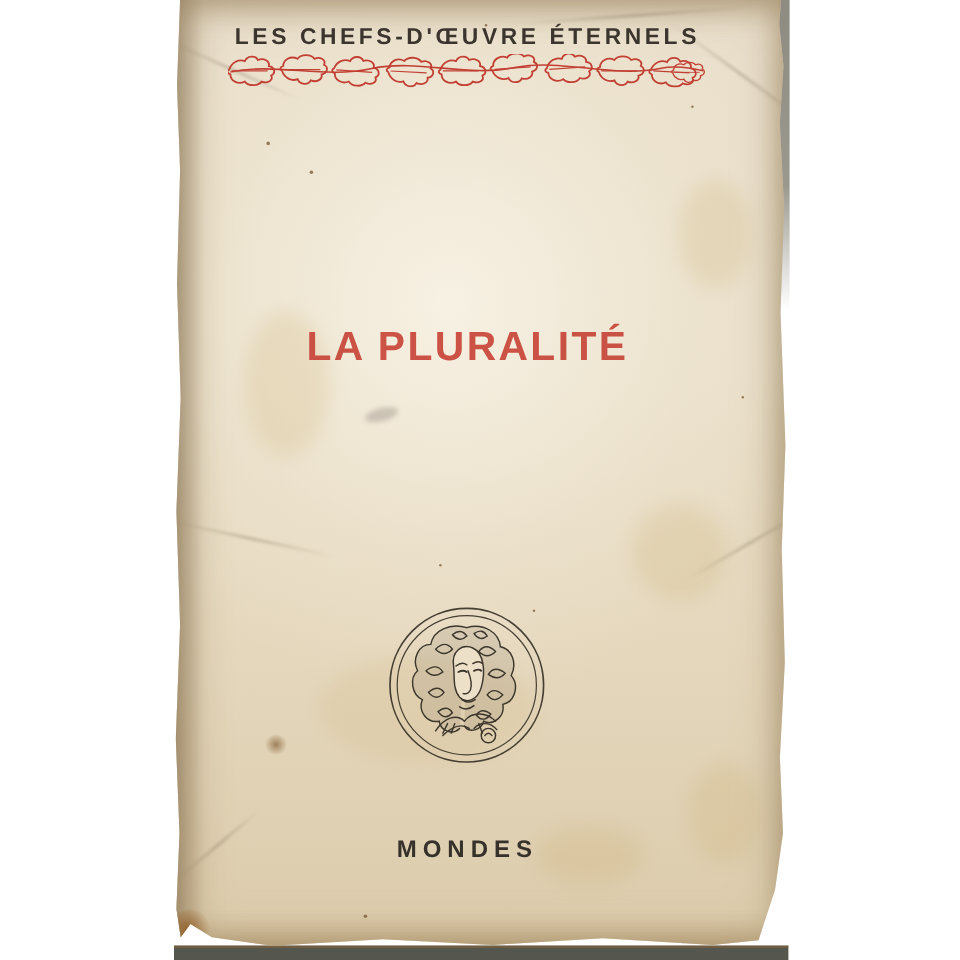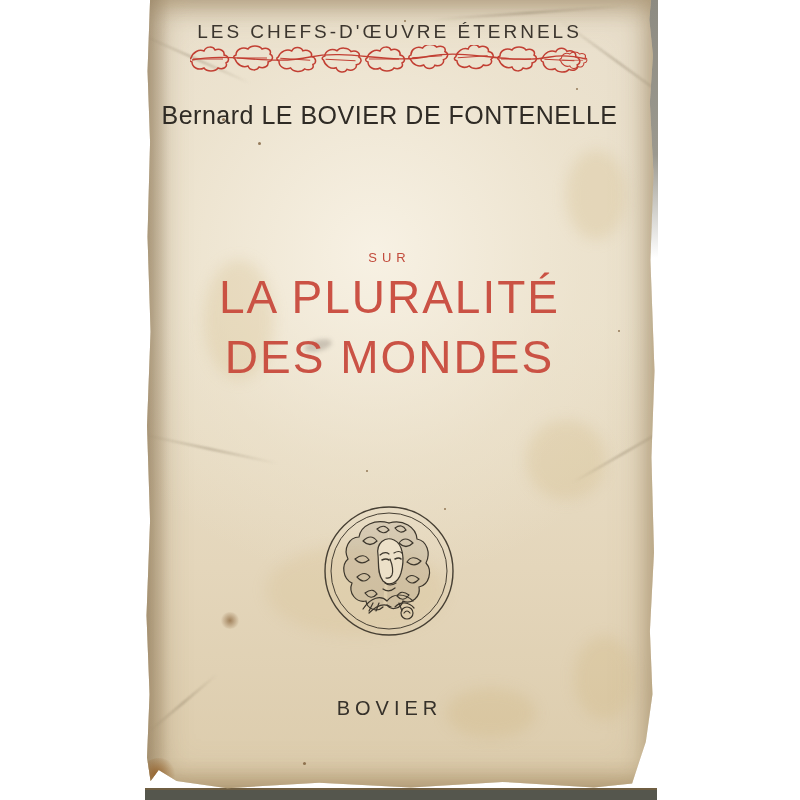--- a/index.html
+++ b/index.html
@@ -14,26 +14,26 @@
       radial-gradient(90% 60% at 45% 32%, rgba(248,242,229,.95) 0%, rgba(240,231,211,.45) 45%, rgba(231,220,197,0) 70%),
       linear-gradient(180deg,#e9dfcc 0%,#e9dfc9 40%,#e4d6bb 72%,#ddcdae 96%,#d6c3a0 100%);
     clip-path: polygon(0.8% 0%,99.2% 0%,98.9% 2.5%,99.6% 7%,99.0% 13%,99.7% 22%,99.1% 33%,99.9% 47%,99.3% 58%,99.8% 70%,99.0% 80%,99.5% 88%,98.2% 94%,95.5% 99.3%,88% 99.8%,70% 99.1%,52% 99.8%,34% 99.2%,16% 99.9%,6% 99.0%,2.5% 97.6%,0.9% 99%,0.2% 96%,0.7% 88%,0.1% 78%,0.8% 66%,0.2% 54%,0.9% 42%,0.3% 30%,0.8% 18%,0.3% 9%);
     box-shadow:
       inset 0 0 46px rgba(160,135,95,.30),
       inset 16px 0 24px rgba(150,125,90,.38),
       inset -13px 0 20px rgba(148,126,94,.32),
       inset 0 -12px 18px rgba(160,135,95,.28),
       inset 0 14px 18px rgba(160,138,100,.22);
   }
-  .txt{position:absolute;left:0;width:100%;text-align:center;transform:translateX(-11px);white-space:nowrap;}
+  .txt{position:absolute;left:0;width:100%;text-align:center;transform:translateX(-11px);white-space:nowrap;font-weight:bold;}
   .series-title{top:21px;font-size:19px;letter-spacing:3px;color:#3b352e;}
   .author-line{top:101px;font-size:25px;letter-spacing:.5px;color:#2f2b25;}
   .pretitle{top:221px;font-size:20px;letter-spacing:8px;color:#c24b3c;}
   .connector{top:250px;font-size:13px;letter-spacing:5px;color:#c24b3c;}
-  .title-line{font-size:46px;letter-spacing:2px;color:#c8473a;opacity:.93;}
+  .title-line{font-size:34px;letter-spacing:2px;color:#c8473a;opacity:.93;}
   .tl1{top:270px;} .tl2{top:330px;} .tl3{top:390px;}
   .publisher{top:663px;font-size:20px;letter-spacing:8px;color:#36312a;}
   .city{top:697px;font-size:20px;letter-spacing:5px;color:#36312a;}
   .ornament{position:absolute;left:44px;top:45px;width:398px;height:28px;}
   .medallion{position:absolute;left:175px;top:503px;width:136px;height:136px;}
   .crease{position:absolute;height:2px;filter:blur(1.2px);
     background:linear-gradient(90deg, rgba(110,95,70,0), rgba(110,95,70,.38), rgba(110,95,70,0));}
   .fox{position:absolute;border-radius:50%;filter:blur(7px);background:rgba(202,168,106,.20);}
   .speck{position:absolute;width:3px;height:3px;border-radius:50%;background:rgba(118,86,50,.75);}
   .stain-corner{position:absolute;left:-5px;top:758px;width:36px;height:32px;border-radius:50%;
@@ -97,26 +97,23 @@
     <use href="#leaf" transform="translate(88 2) rotate(4)"></use>
     <use href="#leaf" transform="translate(132 25) scale(1 -1) rotate(-3)"></use>
     <use href="#leaf" transform="translate(176 3)"></use>
     <use href="#leaf" transform="translate(220 24) scale(1 -1) rotate(4)"></use>
     <use href="#leaf" transform="translate(264 2) rotate(-4)"></use>
     <use href="#leaf" transform="translate(308 25) scale(1 -1)"></use>
     <use href="#leaf" transform="translate(352 3) rotate(3)"></use>
     <use href="#leaf" transform="translate(370 23) scale(0.7 -0.7)"></use>
   </svg>
 
-  <div class="txt author-line">Bernard LE BOVIER DE FONTENELLE</div>
 
-  <div class="txt connector">SUR</div>
 
   <div class="txt title-line tl1">LA PLURALITÉ</div>
-  <div class="txt title-line tl2">DES MONDES</div>
 
   <svg class="medallion" viewBox="0 0 136 136">
     <g fill="none" stroke="#463f33" stroke-width="1.4">
       <circle cx="68" cy="68" r="64"></circle>
       <circle cx="68" cy="68" r="58" stroke-width="1"></circle>
     </g>
     <g fill="none" stroke="#3c362c" stroke-width="1.2" stroke-linecap="round">
 
       <path d="M68 20 C54 16 40 22 38 34 C28 34 22 46 27 56 C20 62 22 76 31 80 C27 90 35 100 45 98 C46 106 56 110 62 104" fill="rgba(70,60,45,.10)"></path>
       <path d="M68 20 C82 16 95 24 96 36 C106 38 110 50 105 60 C112 68 108 82 98 84 C100 94 90 102 82 98 C80 106 70 108 66 102" fill="rgba(70,60,45,.10)"></path>
@@ -143,14 +140,14 @@
 
       <path d="M42 106 C50 94 60 92 66 98 C72 90 84 90 92 98"></path>
       <path d="M48 110 C56 102 64 100 70 104"></path>
       <path d="M74 104 C80 98 88 99 93 105"></path>
       <circle cx="86" cy="110" r="6"></circle>
       <path d="M83 110 q3 -4 6 0"></path>
       <path d="M52 100 l-4 8 M58 100 l-3 8 M78 100 l3 8"></path>
     </g>
   </svg>
 
-  <div class="txt city">BOVIER</div>
+  <div class="txt city">MONDES</div>
 </div>
 
 </body></html>

